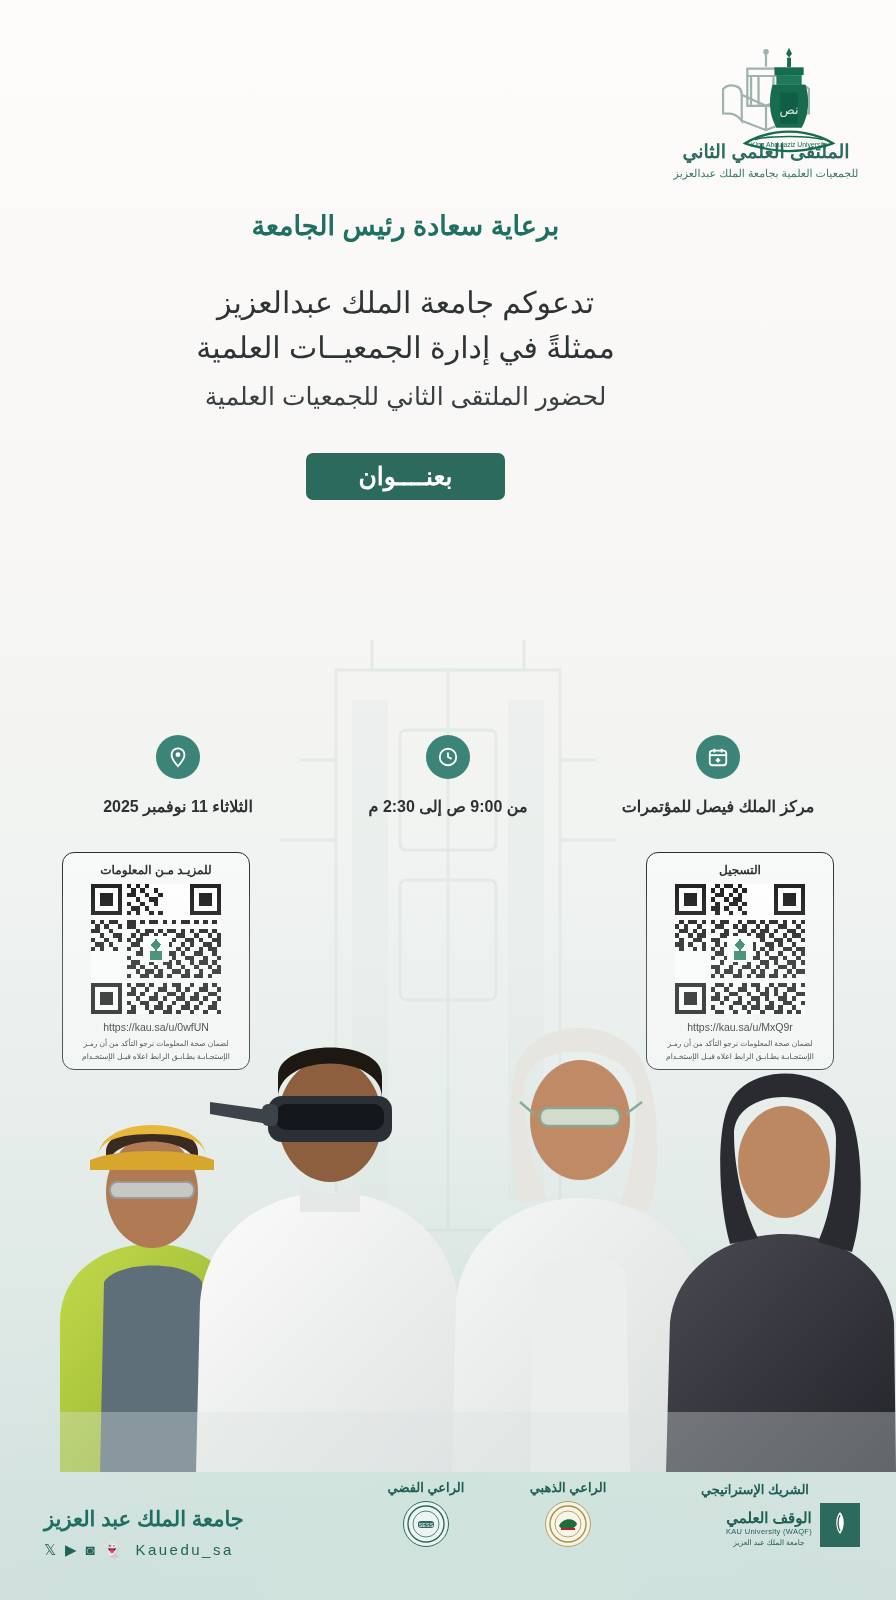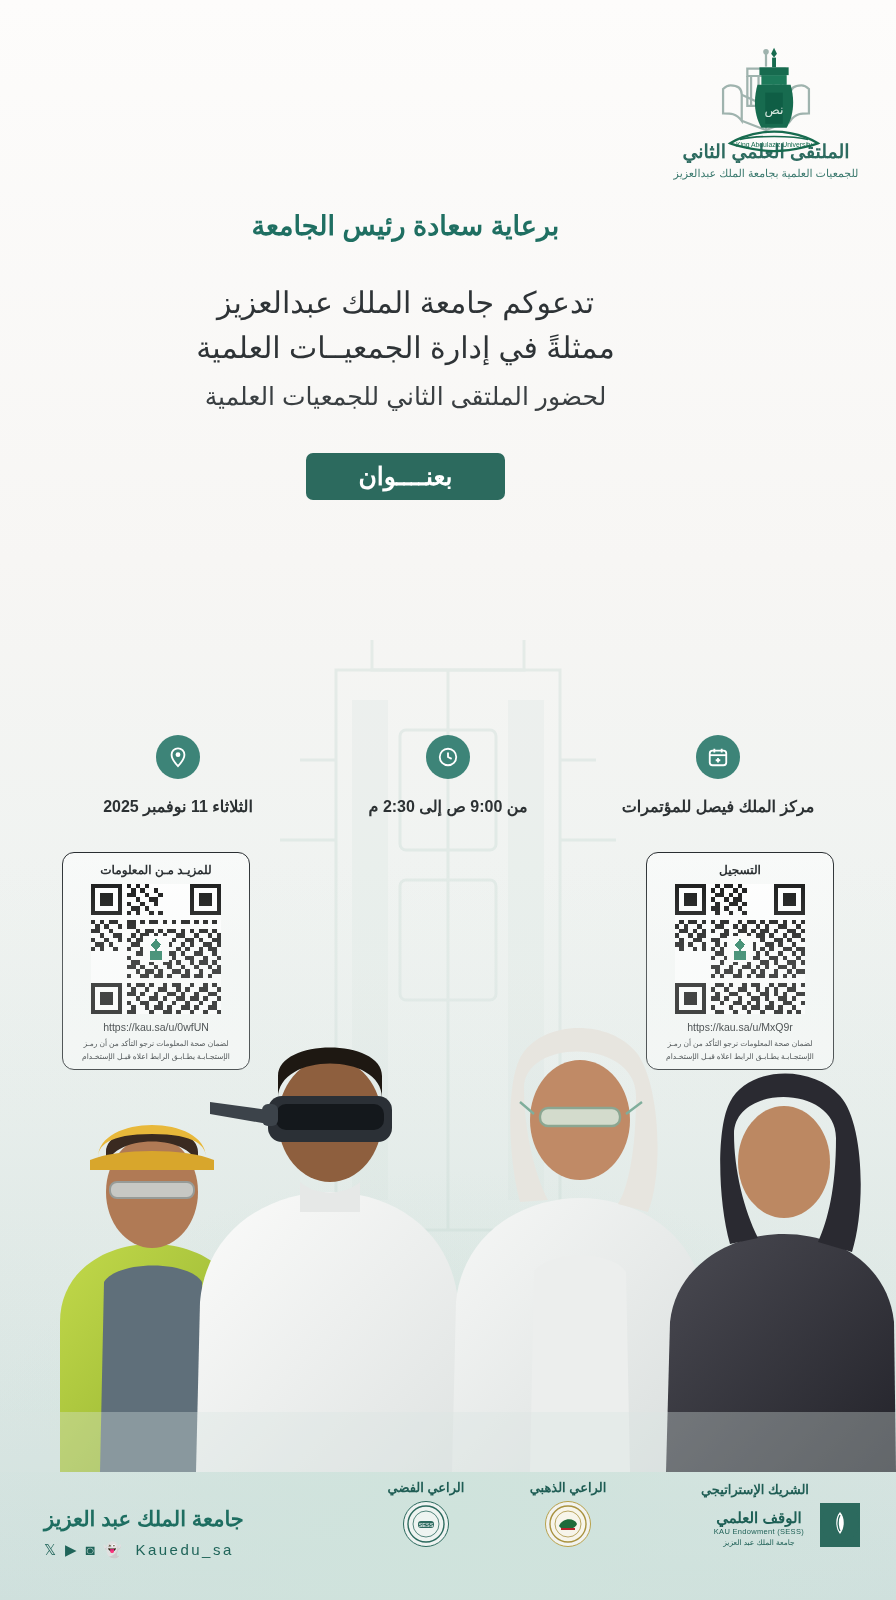--- a/index.html
+++ b/index.html
@@ -35,21 +35,21 @@
   .event-logo .mark { height:86px; display:flex; align-items:flex-end; justify-content:center; }
   .event-logo .mark svg { height:84px; }
   .event-logo .l1 {
     margin-top:8px;
     font-size:19px; font-weight:bold; color:#2d6b60; letter-spacing:0px;
   }
   .event-logo .l2 {
     margin-top:4px; font-size:11px; color:#3c7a6f;
   }
   .kau-logo {
-    position:absolute; left:auto; right:42px; top:-4px; width:160px; text-align:center;
+    position:absolute; left:auto; right:34px; top:-4px; width:160px; 
   }
   .kau-logo svg { height:112px; }
 
   
   .content { position:absolute; top:210px; left:0; width:811px; text-align:center; }
 
   .patron {
     font-size:27px; font-weight:bold; color:#1f6f62; letter-spacing:0px;
   }
   .patron-name {
@@ -130,21 +130,21 @@
   .sp-title { font-size:13px; font-weight:bold; color:#1f5d54; margin-bottom:6px; }
   .sp-logos { display:flex; gap:10px; justify-content:center; align-items:flex-end; }
   .sp-logos .badge {
     width:46px; height:46px; border-radius:50%;
     display:flex; align-items:center; justify-content:center;
   }
   .sp-strategic { right:36px; width:210px; }
   .sp-gold { right:258px; width:140px; }
   .sp-silver { right:400px; width:140px; }
 
-  .waqf { display:flex; align-items:flex-end; gap:16px; }
+  .waqf { display:flex; align-items:flex-end; gap:8px; }
   .waqf-txt { text-align:center; }
   .waqf-txt .ar { font-size:15px; font-weight:bold; color:#1d5f55; }
   .waqf-txt .en { font-size:7.5px; color:#1d5f55; letter-spacing:.3px; }
   .waqf-txt .sub { font-size:7.5px; color:#1d5f55; margin-top:2px; }
 
   
   .footer {
     position:absolute; bottom:42px; left:44px; text-align:right;
   }
   .footer .uni {
@@ -782,21 +782,21 @@
       <div class="waqf">
         <div class="badge" style="background:#2c6a5e;">
           <svg viewBox="0 0 40 40" width="40" height="40" aria-hidden="true">
             <circle cx="20" cy="20" r="19" fill="#2c6a5e"></circle>
             <path d="M20 9 C15 14 15 25 20 31 C25 25 25 14 20 9 Z" fill="#ffffff"></path>
             <path d="M20 12 C17.5 16 17.5 24 20 28" fill="none" stroke="#2c6a5e" stroke-width="1.4"></path>
           </svg>
         </div>
         <div class="waqf-txt">
           <div class="ar">الوقف العلمي</div>
-          <div class="en">KAU Endowment (SESS)</div>
+          <div class="en">KAU University (WAQF)</div>
           <div class="sub">جامعة الملك عبد العزيز</div>
         </div>
       </div>
     </div>
 
     <div class="sp-group sp-gold">
       <div class="sp-title">الراعي الذهبي</div>
       <div class="sp-logos">
         <div class="badge" style="background:#f2f3ef;border:1.5px solid #b8a14a;">
           <svg viewBox="0 0 40 40" width="40" height="40" aria-hidden="true">

